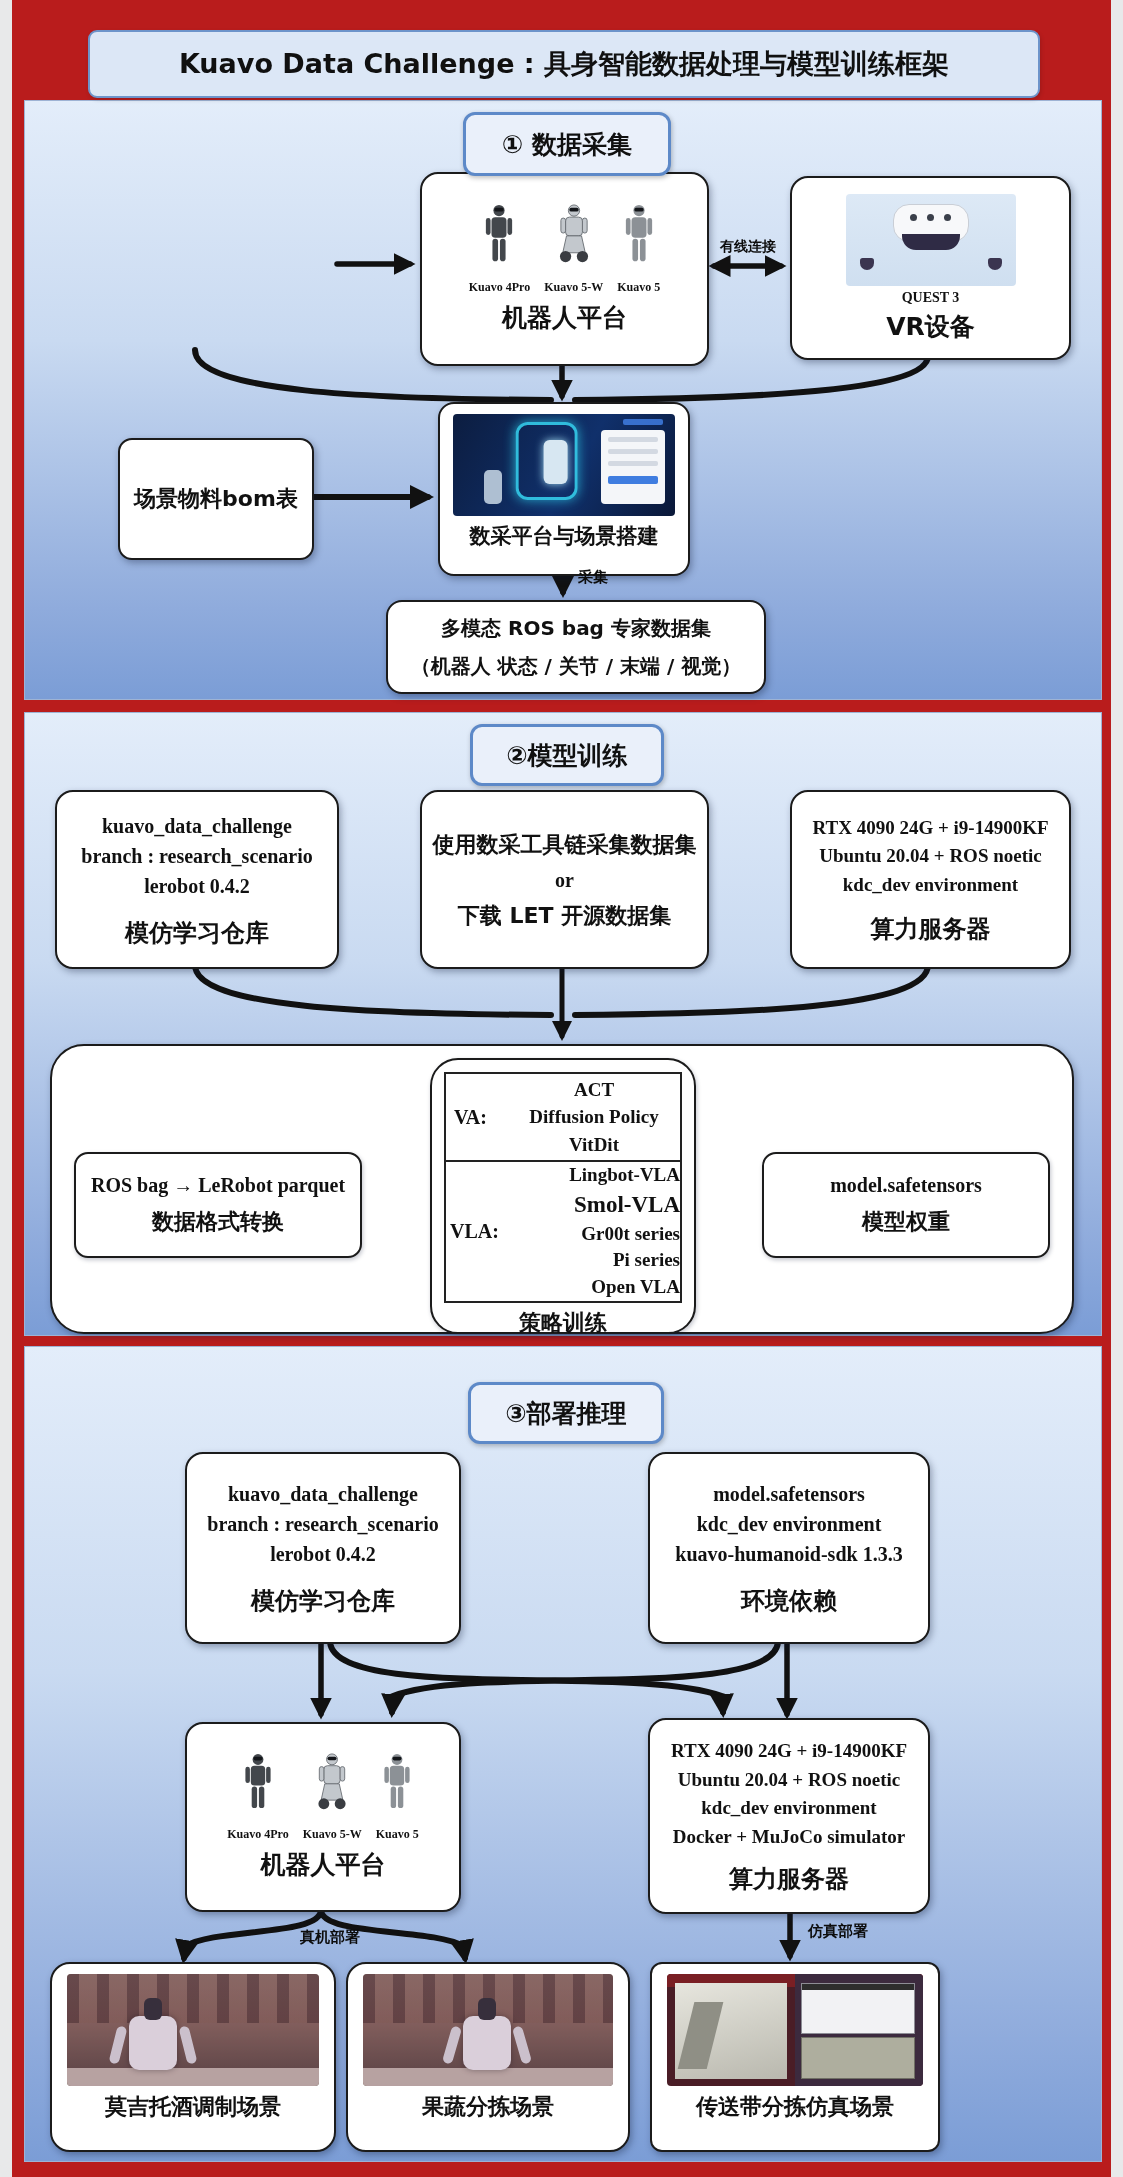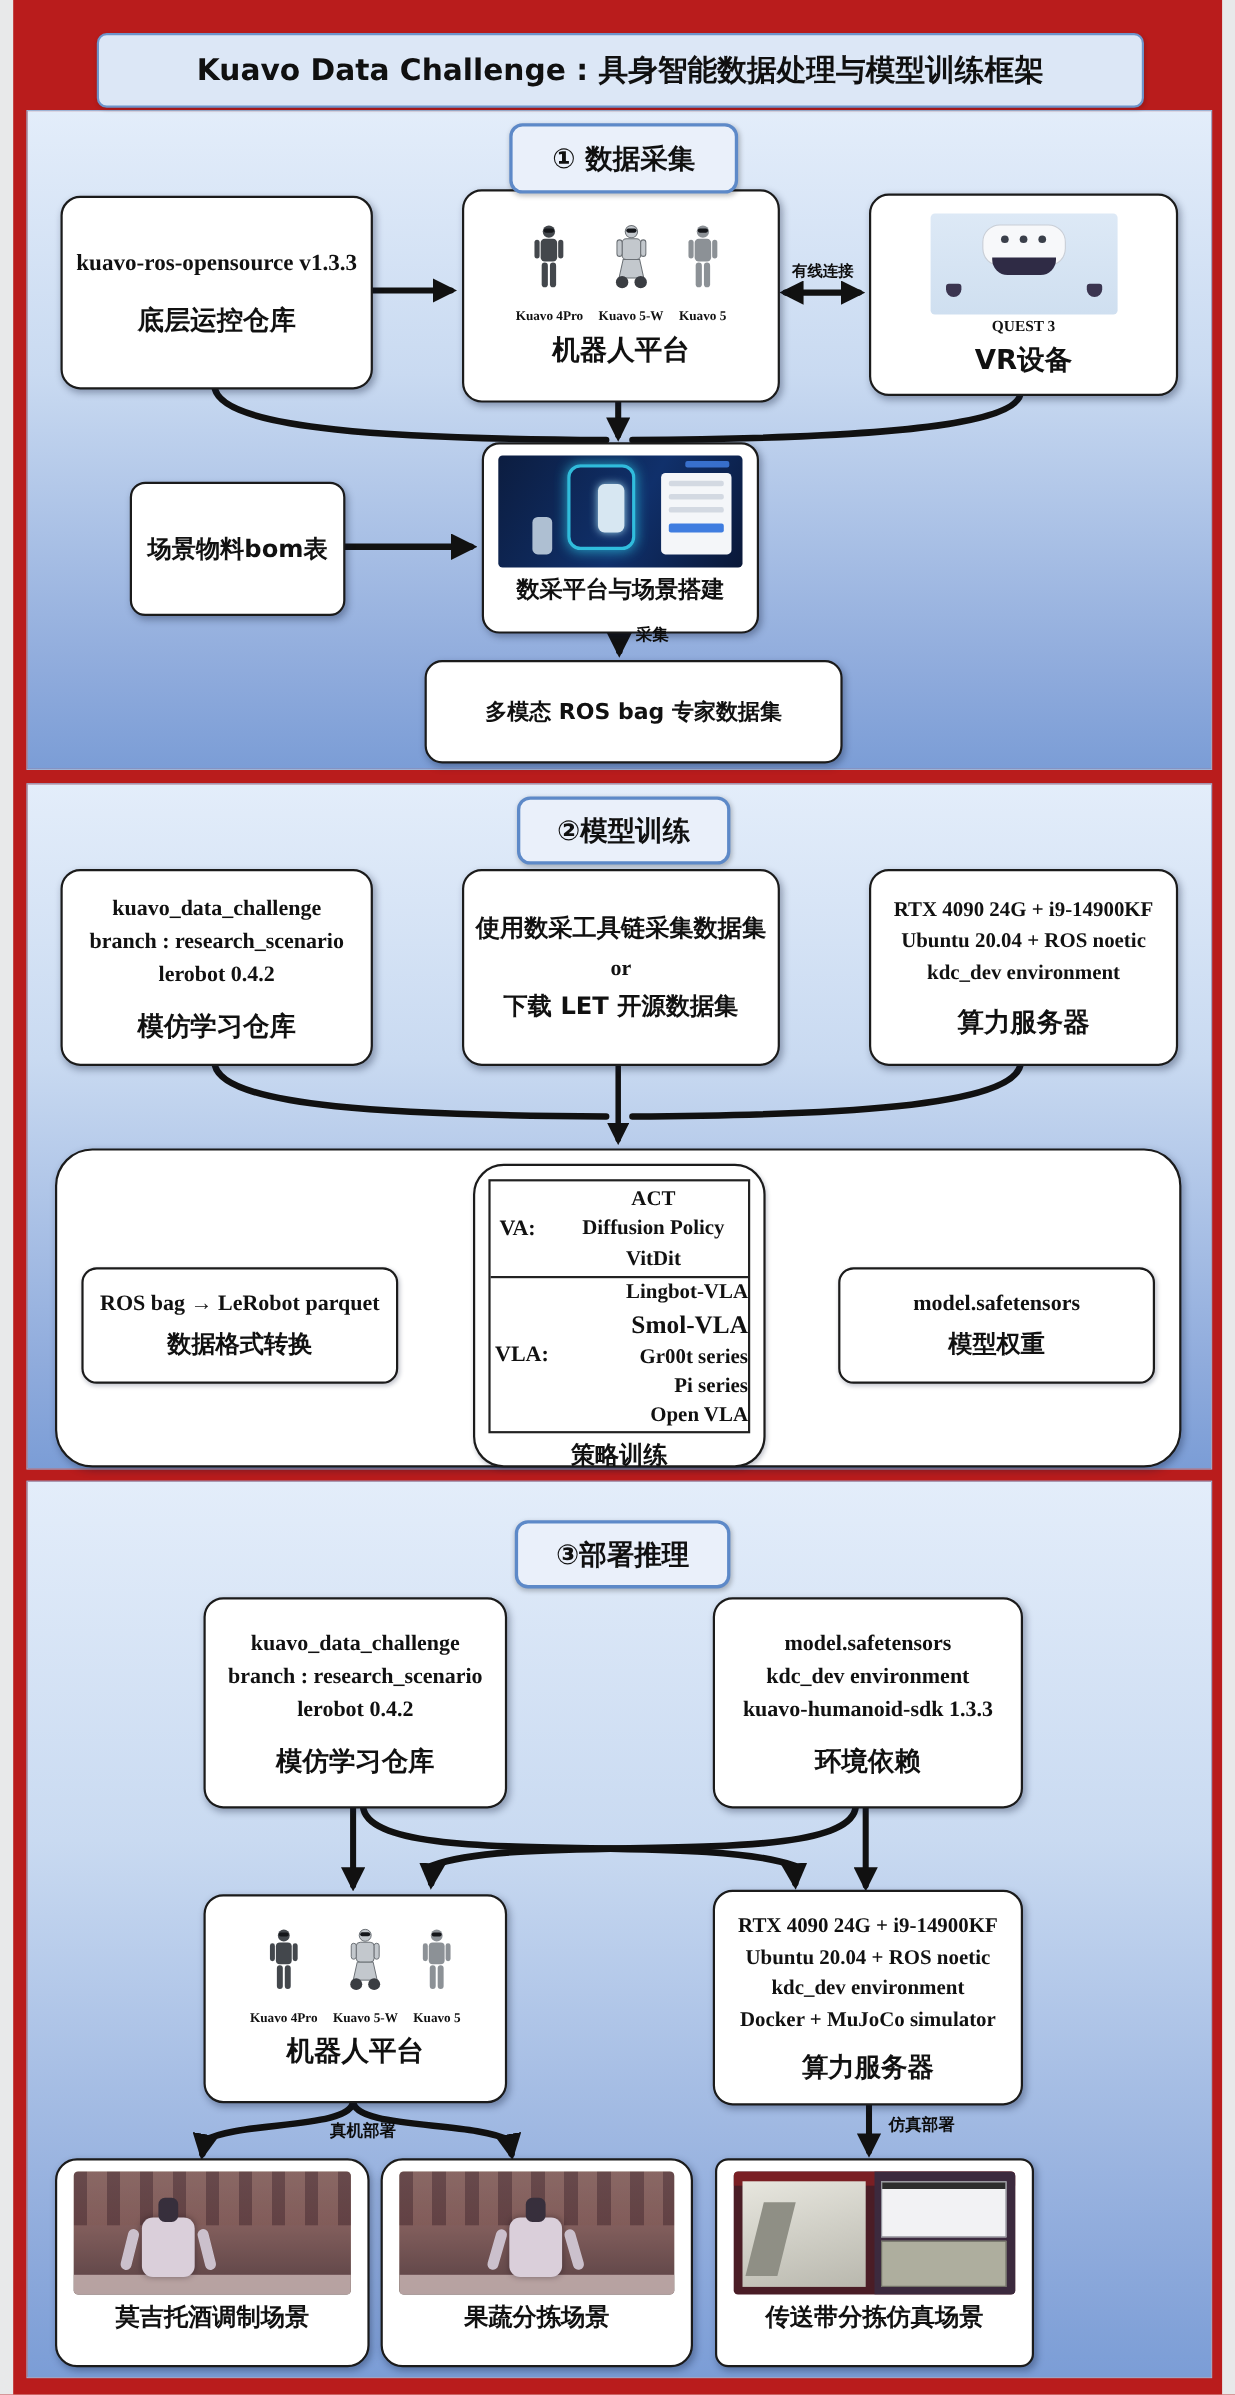--- a/index.html
+++ b/index.html
@@ -106,24 +106,20 @@
 
   <div class="titlebar">
     <span>Kuavo Data Challenge : 具身智能数据处理与模型训练框架</span>
   </div>
 
   <div class="panel" style="top:100px;height:598px;"></div>
   <div class="badge" style="left:463px;top:112px;width:202px;height:58px;">
     <span>① 数据采集</span>
   </div>
 
-  <div class="box" style="left:55px;top:178px;width:280px;height:172px;gap:24px;">
-    <div class="serif" style="font-size:21px;">kuavo-ros-opensource v1.3.3</div>
-    <div class="cjk" style="font-size:24px;">底层运控仓库</div>
-  </div>
 
   <div class="box" style="left:420px;top:172px;width:285px;height:190px;gap:6px;">
     <div class="robots-row">
       <div class="robot">
         <svg width="38" height="60" viewBox="0 0 40 64">
           <g fill="#43474c">
               <circle cx="20" cy="7" r="6"></circle>
               <rect x="12" y="14" width="16" height="22" rx="4"></rect>
               <rect x="6" y="15" width="5" height="18" rx="2.5"></rect>
               <rect x="29" y="15" width="5" height="18" rx="2.5"></rect>
@@ -202,20 +198,21 @@
           <i class="btn"></i>
         </div>
     </div>
     <div class="cjk" style="font-size:21px;margin-top:6px;">数采平台与场景搭建</div>
   </div>
 
   <span class="alabel cjk" style="left:578px;top:568px;font-size:15px;">采集</span>
 
   <div class="box" style="left:386px;top:600px;width:376px;height:90px;border-radius:16px;gap:8px;">
     <div class="cjk pline" style="font-size:20px;">多模态 ROS bag 专家数据集</div>
+    <div class="cjk pline" style="font-size:20px;">（机器人 状态 / 关节 / 末端 / 视觉）</div>
   </div>
 
   <div class="panel" style="top:712px;height:622px;"></div>
   <div class="badge" style="left:470px;top:724px;width:188px;height:56px;">
     <span>②模型训练</span>
   </div>
 
   <div class="box" style="left:55px;top:790px;width:280px;height:175px;gap:16px;">
     <div>
       <div class="serif pline" style="font-size:20px;">kuavo_data_challenge</div>

